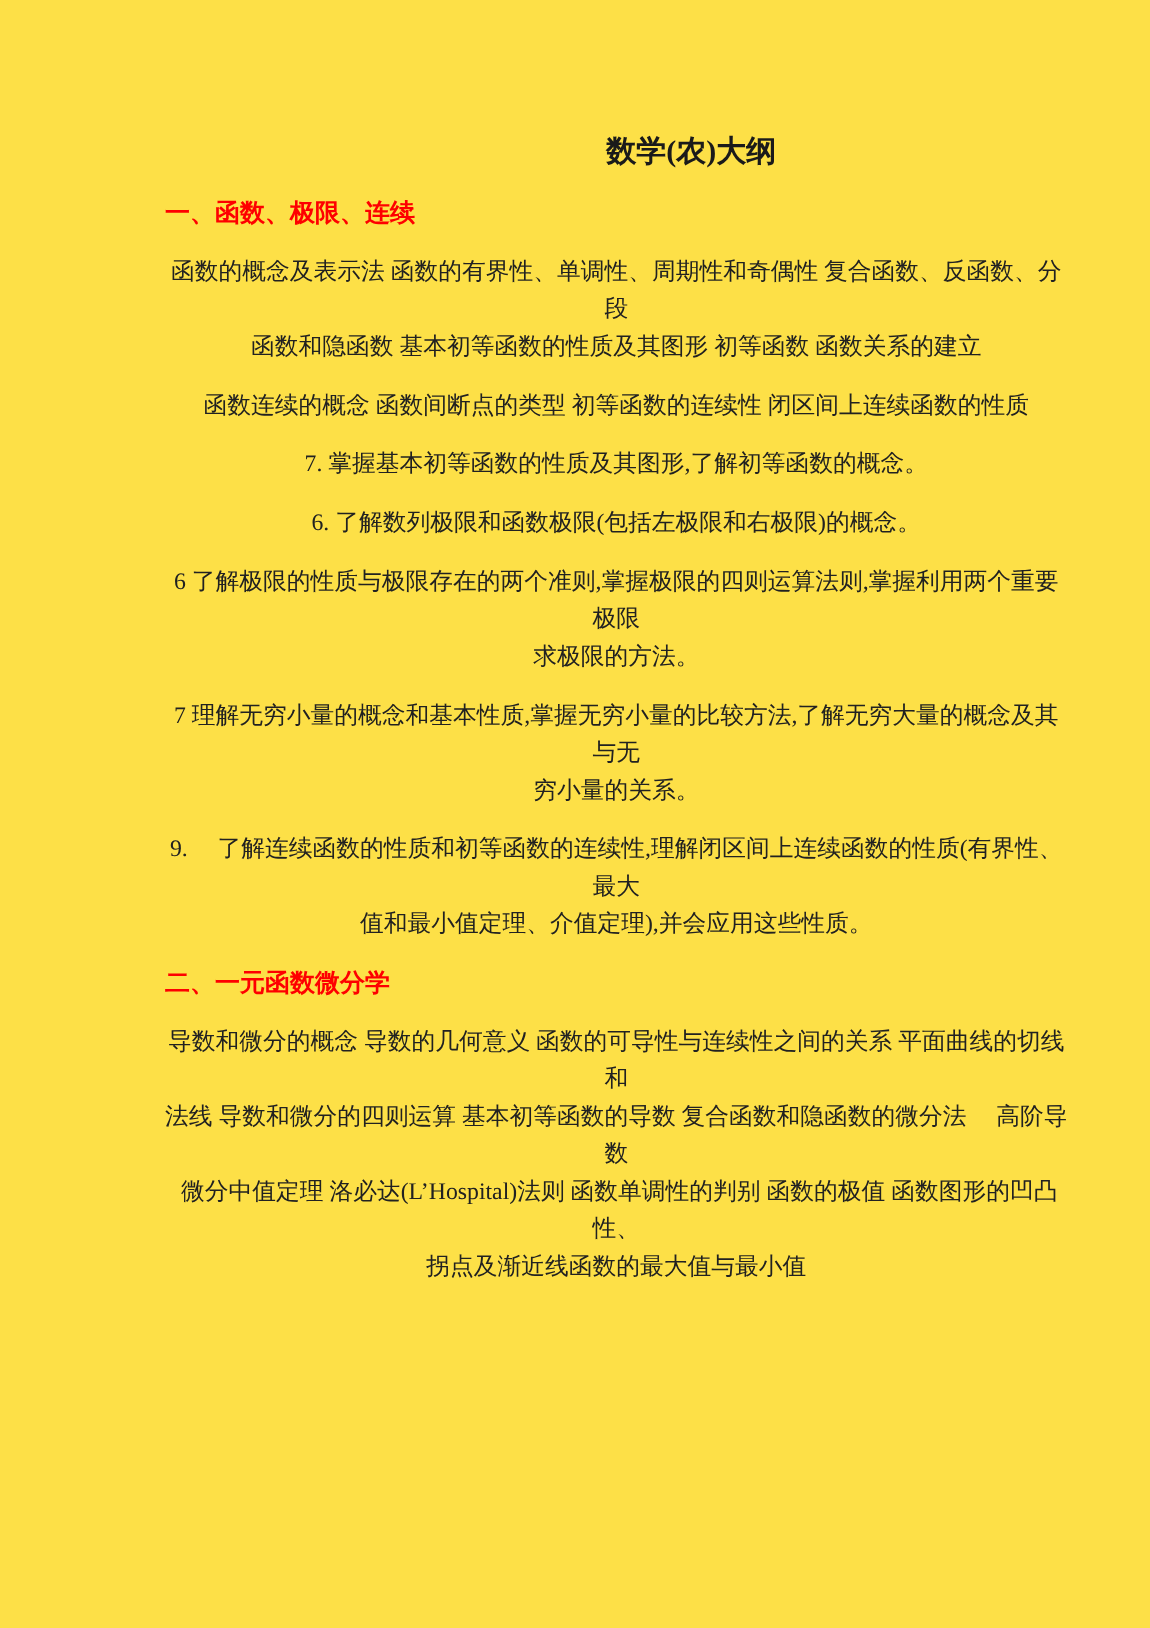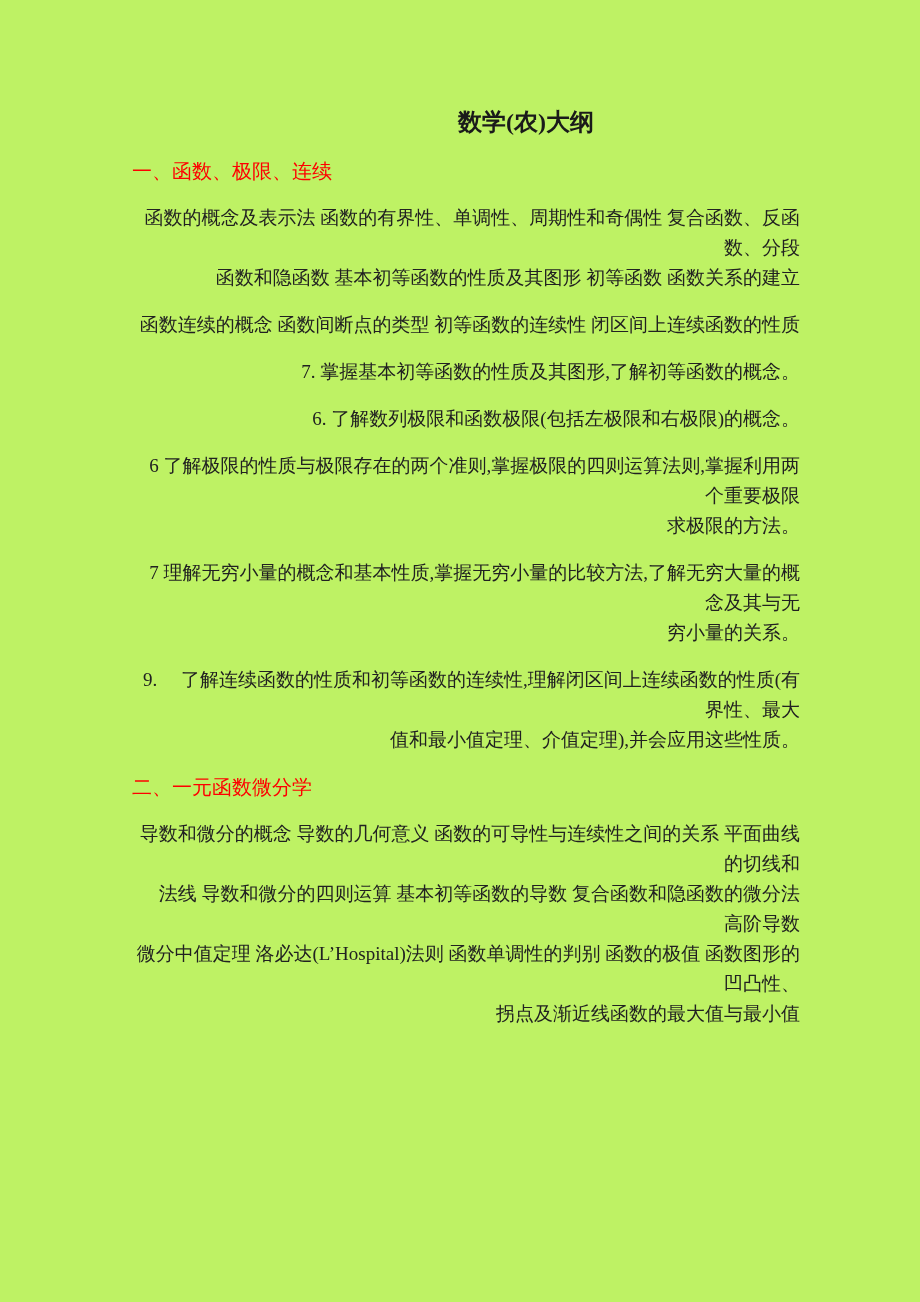--- a/index.html
+++ b/index.html
@@ -8,47 +8,47 @@
     height: 1302px;
     background: #ffffff;
     font-family: "Liberation Serif", "DejaVu Serif", serif;
     color: #212121;
     overflow: hidden;
   }
   .page {
     box-sizing: border-box;
     width: 920px;
     height: 1302px;
-    padding: 104px 120px 0 132px;
-    background: #bef264;
+    padding: 104px 66px 0 132px;
+    background: #fde047;
   }
   .doc-title {
     font-size: 24px;
     font-weight: bold;
     line-height: 36px;
     text-align: center;
     padding-left: 120px;   
     margin: 0 0 16px 0;
     color: #1a1a1a;
     white-space: pre-wrap;
   }
   .sec-heading {
     color: #fe0000;
     font-size: 20px;
-    font-weight: normal;
+    font-weight: bold;
     line-height: 30px;
     margin: 0 0 17px 0;
     white-space: pre-wrap;
   }
   .par {
     font-size: 19px;
     line-height: 30px;
     margin: 0 0 17px 0;
     white-space: pre-wrap;
-    text-align: right;
+    text-align: center;
   }
 </style>
 </head>
 <body>
 
 <div class="page">
 
   <div class="doc-title">数学(农)大纲</div>
 
   <div class="sec-heading">一、函数、极限、连续</div>

